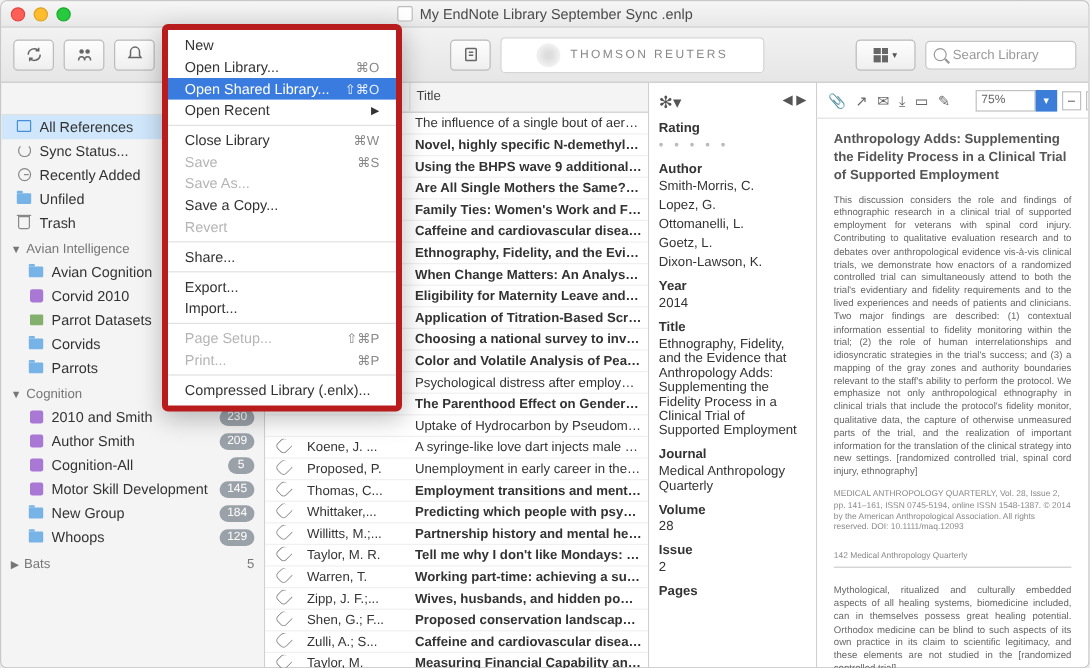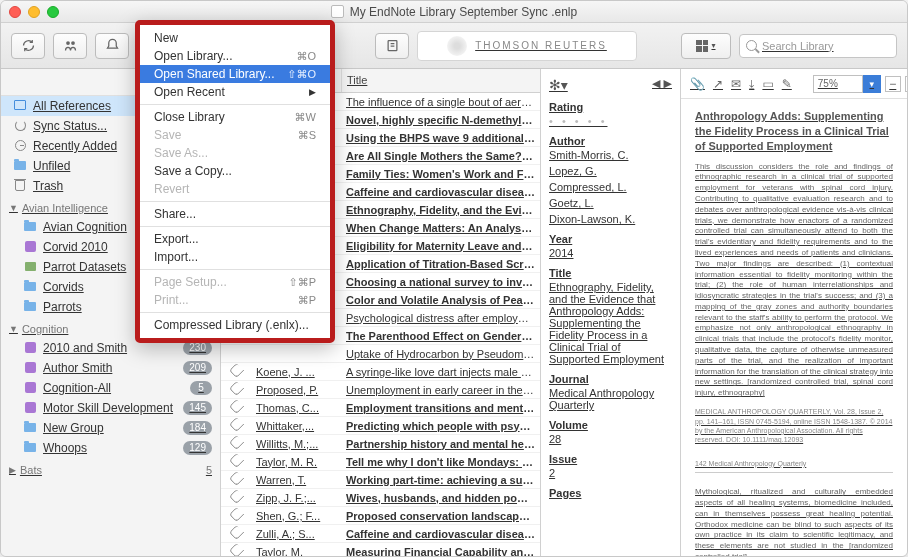--- a/index.html
+++ b/index.html
@@ -1,32 +1,32 @@
 <!DOCTYPE html>
 <html><head>
 <meta charset="utf-8">
 <style>
 * { margin:0; padding:0; box-sizing:border-box; font-family:-apple-system,"Helvetica Neue",Arial,sans-serif; }
 body { background:#f7f7f7; width:908px; height:557px; overflow:hidden; font-size:12px; color:#333; }
-.window { width:908px; height:557px; background:#ececec; border:1px solid #c8c8c8; border-radius:6px; overflow:hidden; display:flex; flex-direction:column; box-shadow:0 8px 30px rgba(0,0,0,.15);text-decoration:underline; }
+.window { width:908px; height:557px; background:#ececec; border:1px solid #c8c8c8; border-radius:6px; overflow:hidden; display:flex; flex-direction:column; box-shadow:0 8px 30px rgba(0,0,0,.15); }
 .titlebar { height:22px; display:flex; align-items:center; padding:0 8px; background:linear-gradient(#f6f6f6,#e8e8e8); border-bottom:1px solid #d0d0d0; position:relative; }
 .lights { display:flex; gap:7px; margin-right:10px; }
 .lights span { width:12px; height:12px; border-radius:50%; display:block; }
 .lights .r{background:#ff5f56;border:1px solid #e14640;}
 .lights .y{background:#ffbd2e;border:1px solid #dfa123;}
 .lights .g{background:#27c93f;border:1px solid #1aab29;}
 .titlec { position:absolute; left:0; right:0; text-align:center; font-size:12px; color:#4a4a4a; pointer-events:none; display:flex; align-items:center; justify-content:center; gap:6px;}
 .titlec .doc{width:13px;height:13px;background:#fff;border:1px solid #bbb;border-radius:2px;display:inline-block;}
 .toolbar { height:46px; display:flex; align-items:center; padding:0 10px; gap:8px; background:linear-gradient(#f2f2f2,#e6e6e6); border-bottom:1px solid #c8c8c8; }
 .tbtn{width:34px;height:26px;background:linear-gradient(#fdfdfd,#efefef);border:1px solid #bcbcbc;border-radius:4px;display:flex;align-items:center;justify-content:center;color:#555;font-size:13px;}
 .tbtn svg{width:15px;height:15px;}
 .spacer{flex:1;}
 .logo-box{width:220px;height:30px;background:#fff;border:1px solid #d5d5d5;border-radius:4px;display:flex;align-items:center;justify-content:center;gap:8px;color:#888;font-size:10px;letter-spacing:2px;}
 .logo-box .burst{width:20px;height:20px;border-radius:50%;background:radial-gradient(circle,#ddd 20%,#eee 60%,#fff 100%);}
-.search{width:158px;height:24px;background:#fff;border:1px solid #c5c5c5;border-radius:4px;display:flex;align-items:center;padding:0 6px;gap:5px;color:#999;font-size:11px;}
+.search{width:126px;height:24px;background:#fff;border:1px solid #c5c5c5;border-radius:4px;display:flex;align-items:center;padding:0 6px;gap:5px;color:#999;font-size:11px;}
 .search .mg{width:11px;height:11px;border:1.5px solid #999;border-radius:50%;position:relative;}
 .search .mg:after{content:"";position:absolute;width:5px;height:1.5px;background:#999;transform:rotate(45deg);right:-4px;bottom:-1px;}
 .view-btn{width:50px;height:26px;background:linear-gradient(#fdfdfd,#efefef);border:1px solid #bcbcbc;border-radius:4px;display:flex;align-items:center;justify-content:center;gap:3px;color:#555;}
 .view-btn .grid{width:12px;height:12px;display:grid;grid-template-columns:1fr 1fr;grid-template-rows:1fr 1fr;gap:1px;}
 .view-btn .grid span{background:#666;}
 .view-btn .car{font-size:8px;}
 .content{flex:1;display:flex;overflow:hidden;}
 .sidebar{width:220px;background:#f4f4f4;border-right:1px solid #d0d0d0;overflow-y:auto;font-size:12px;}
 .sb-head{padding:6px 10px 6px 10px;color:#666;font-size:12px;border-bottom:1px solid #e0e0e0;text-align:right;}
 .sb-row{display:flex;align-items:flex-start;padding:3px 8px 3px 12px;gap:6px;cursor:default;}
@@ -417,21 +417,21 @@
       <div class="dtool">
           <span class="dgear">✻▾</span>
           <span>◀ ▶</span>
         </div>
       <div class="dlbl">Rating</div>
       <div class="dval dots">• • • • •</div>
       <div class="dlbl">Author</div>
       <div id="authors">
           <div class="dval">Smith-Morris, C.</div>
           <div class="dval">Lopez, G.</div>
-          <div class="dval">Compressed, L.</div>
+          <div class="dval">Ottomanelli, L.</div>
           <div class="dval">Goetz, L.</div>
           <div class="dval">Dixon-Lawson, K.</div>
         </div>
       <div class="dlbl">Year</div>
       <div class="dval">2014</div>
       <div class="dlbl">Title</div>
       <div class="dval">Ethnography, Fidelity, and the Evidence that Anthropology Adds: Supplementing the Fidelity Process in a Clinical Trial of Supported Employment</div>
       <div class="dlbl">Journal</div>
       <div class="dval">Medical Anthropology Quarterly</div>
       <div class="dlbl">Volume</div>

